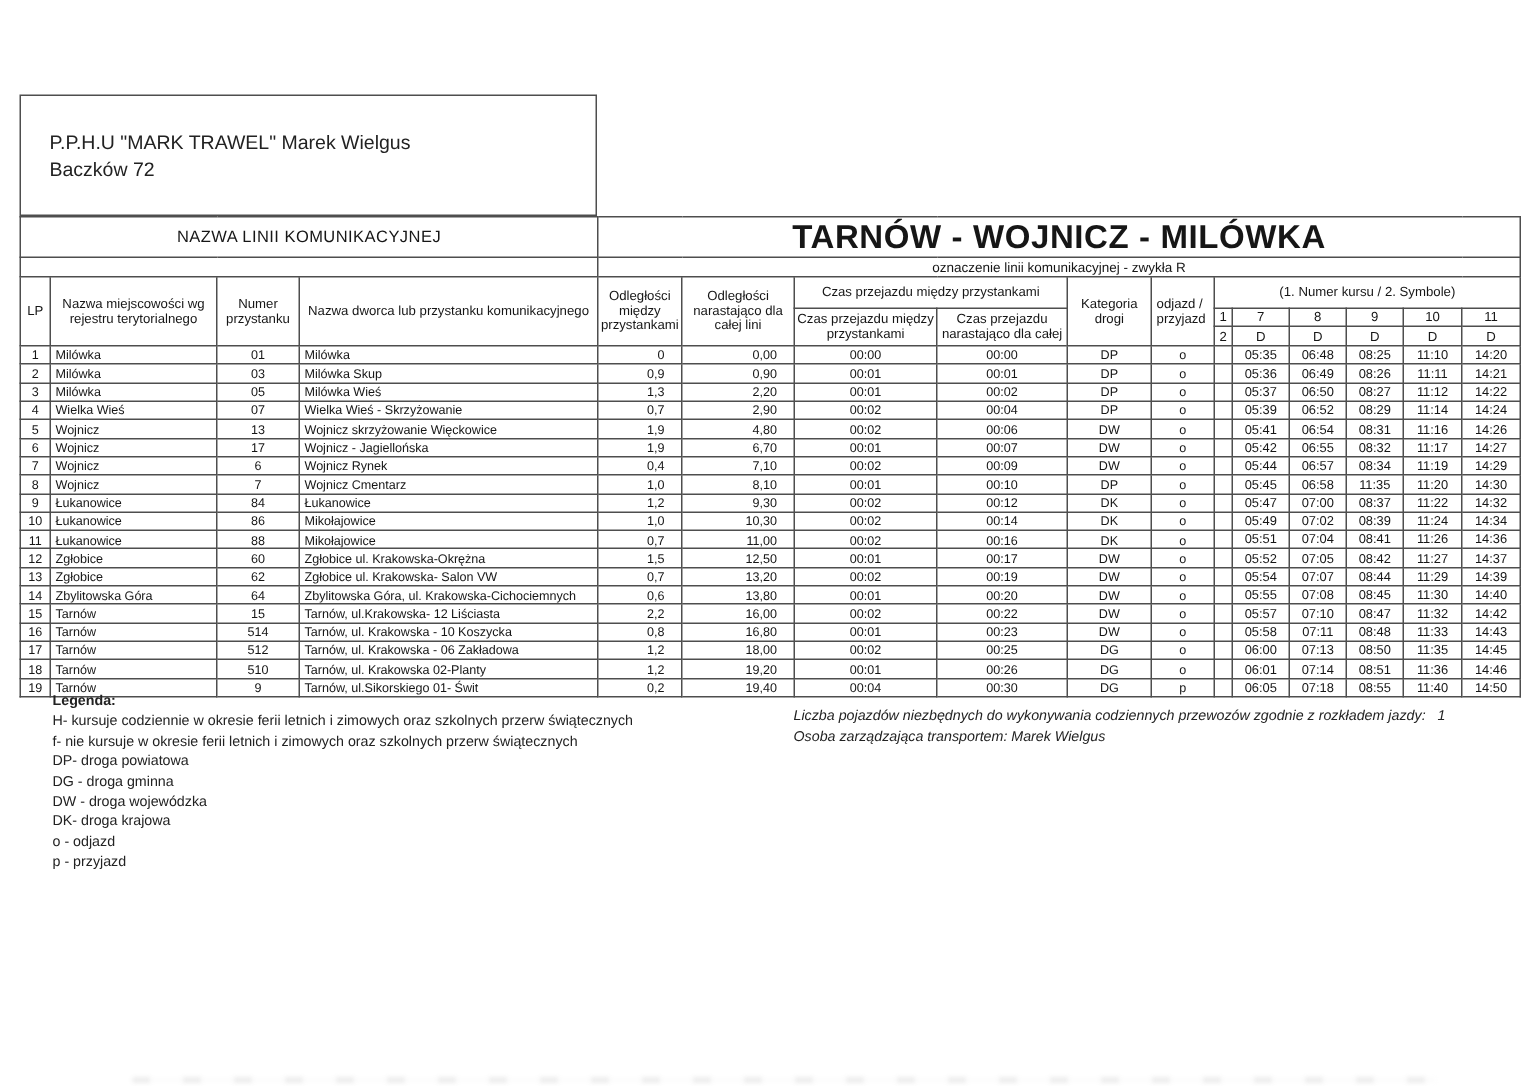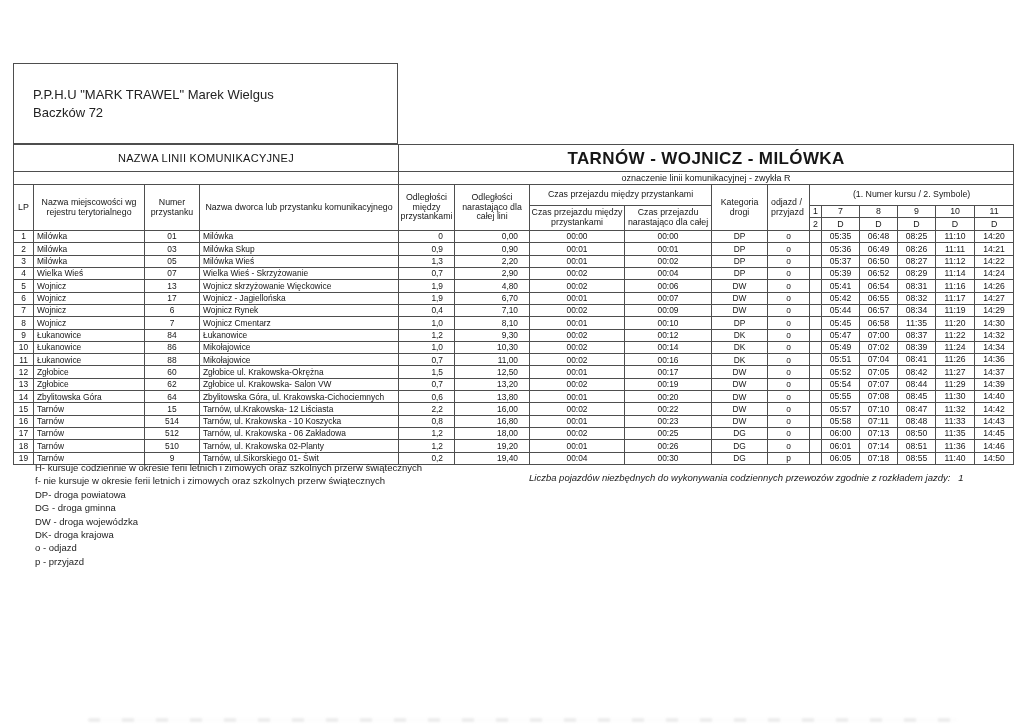--- a/index.html
+++ b/index.html
@@ -7,21 +7,21 @@
   .sheet{position:absolute;inset:0;background:#fff;}
 
   
   .company-box{position:absolute;left:13px;top:63px;width:385px;height:81px;border:1px solid #4e4e4e;box-sizing:border-box;}
   .company-text{margin:22px 0 0 19px;font-size:13px;line-height:17.5px;color:#222;}
 
   
   .main-table{position:absolute;left:13px;top:144px;width:1000px;border-collapse:collapse;table-layout:fixed;}
   .main-table td{border:1px solid #4e4e4e;padding:0;margin:0;vertical-align:middle;font-size:8.4px;line-height:1;overflow:hidden;white-space:nowrap;color:#161616;}
   td.nazwa-cell{font-size:11px;text-align:center;letter-spacing:.3px;height:26px;}
-  td.title-cell{font-size:17px;font-weight:bold;text-align:center;letter-spacing:.4px;}
+  td.title-cell{font-size:22px;font-weight:bold;text-align:center;letter-spacing:.4px;}
   td.empty-cell{height:12px;}
   td.oznaczenie-cell{font-size:9px;text-align:center;}
   td.hdr{font-size:8.8px;text-align:center;white-space:normal;line-height:1.12;vertical-align:middle;}
   td.hdr-left{text-align:left;padding-left:3px;}
   tr.hdr-group{height:21px;}
   tr.hdr-sub1{height:12px;}
   tr.hdr-sub2{height:13px;}
   td.ksub{font-size:8.8px;text-align:center;}
   tbody td{height:11.32px;}
   tbody td.c-lp{text-align:center;}
@@ -455,28 +455,30 @@
           <td class="c-time">06:05</td>
           <td class="c-time">07:18</td>
           <td class="c-time">08:55</td>
           <td class="c-time">11:40</td>
           <td class="c-time">14:50</td>
         </tr>
       </tbody>
   </table>
 
   <div class="legend" id="legend-block">
+      <div class="legend-line bold">Legenda:</div>
       <div class="legend-line">H- kursuje codziennie w okresie ferii letnich i zimowych oraz szkolnych przerw świątecznych</div>
       <div class="legend-line">f- nie kursuje w okresie ferii letnich i zimowych oraz szkolnych przerw świątecznych</div>
       <div class="legend-line">DP- droga powiatowa</div>
       <div class="legend-line">DG - droga gminna</div>
       <div class="legend-line">DW - droga wojewódzka</div>
       <div class="legend-line">DK- droga krajowa</div>
       <div class="legend-line">o - odjazd</div>
       <div class="legend-line">p - przyjazd</div>
     </div>
 
   <div class="notes">
     <div class="notes-line">Liczba pojazdów niezbędnych do wykonywania codziennych przewozów zgodnie z rozkładem jazdy:   1</div>
+    <div class="notes-line">Osoba zarządzająca transportem: Marek Wielgus</div>
   </div>
 
   <div class="scan-noise"></div>
 </div>
 
 </body></html>

